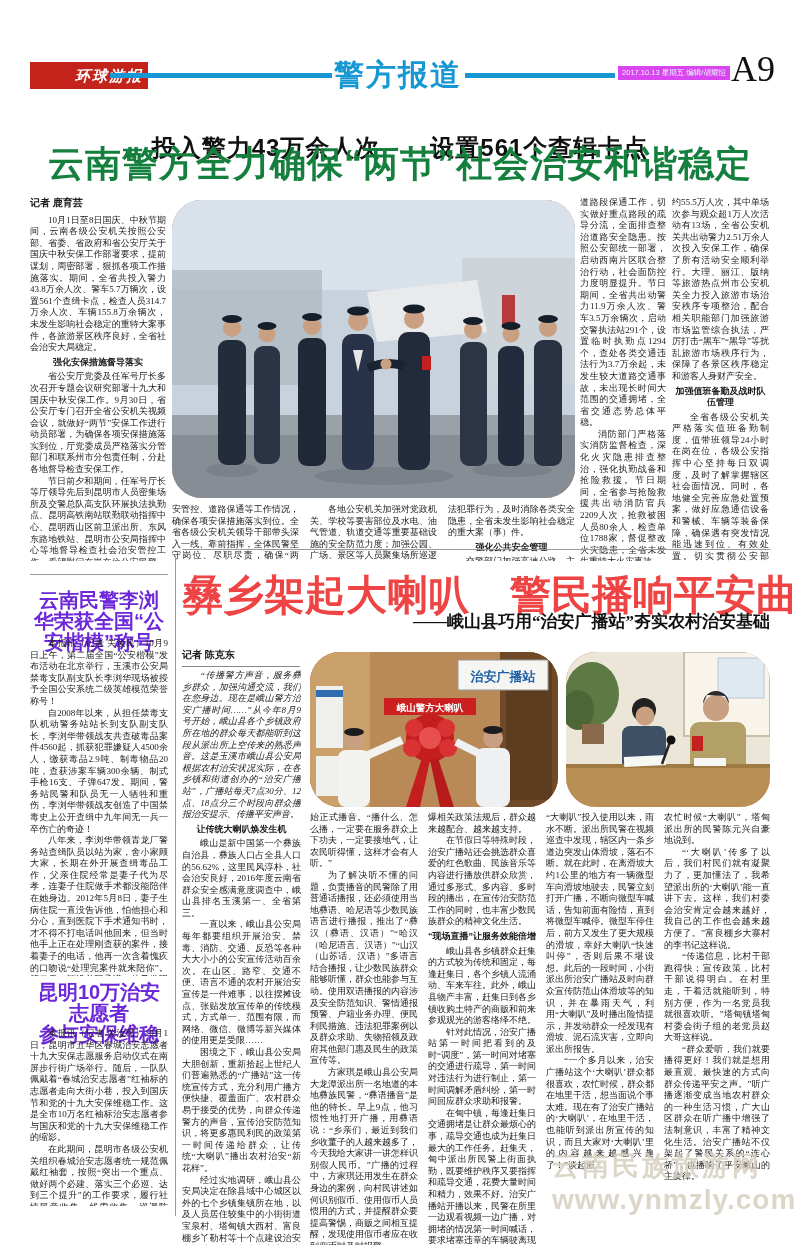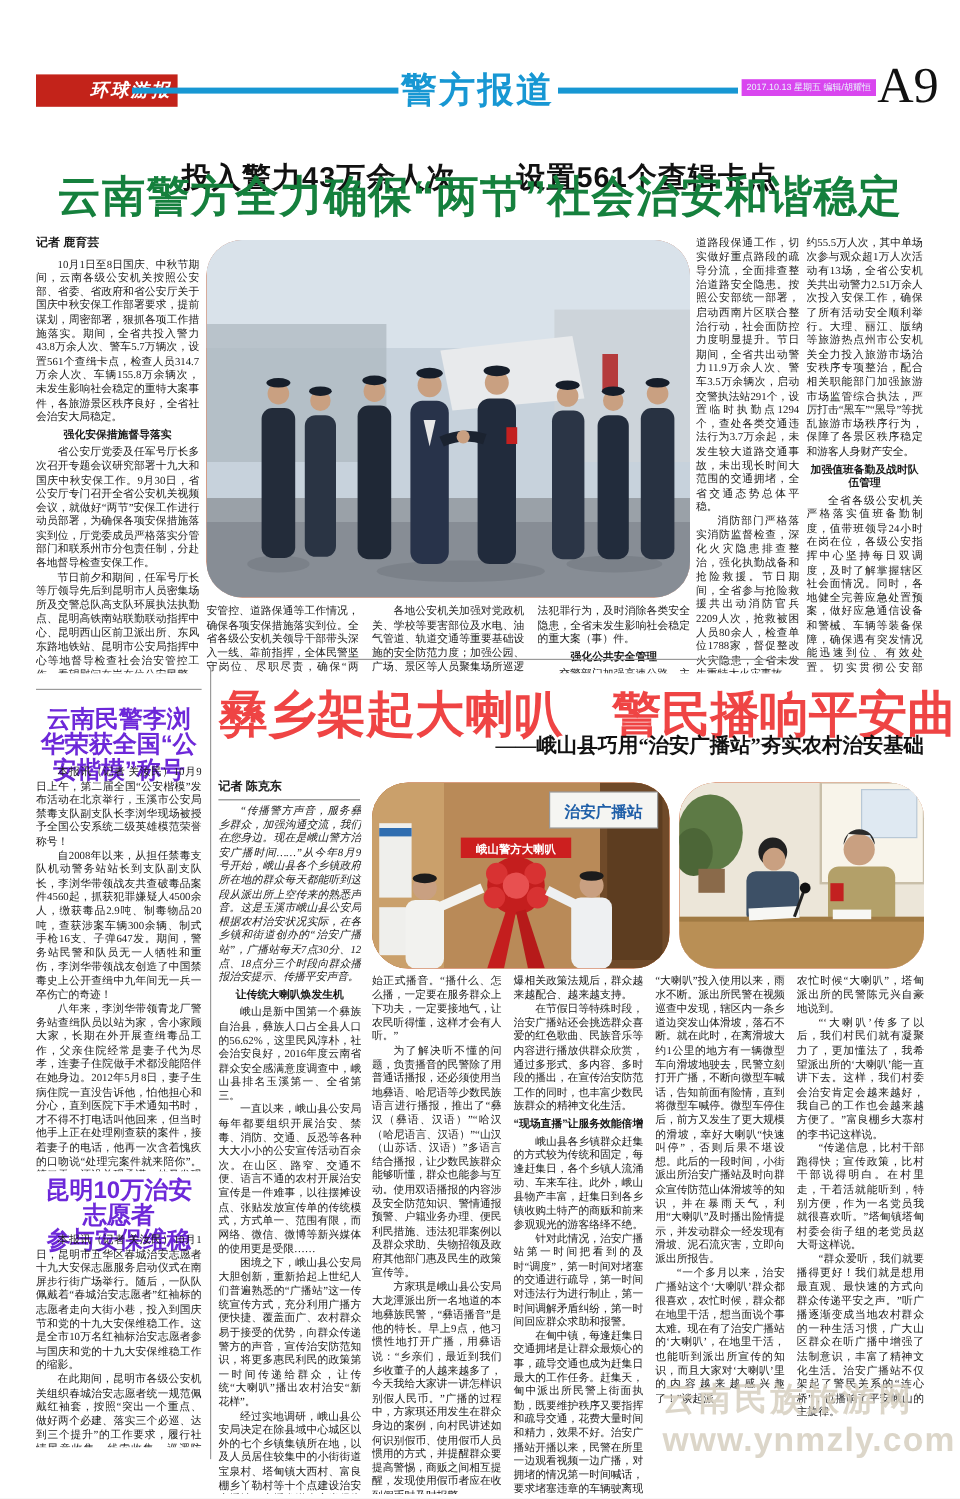--- a/index.html
+++ b/index.html
@@ -8,21 +8,21 @@
   .abs{position:absolute;}
   
   .masthead{left:30px;top:62px;width:78px;height:27px;background:#c3231a;color:#fff;
     font-family:"Liberation Sans",sans-serif;font-weight:bold;font-size:15px;line-height:27px;
     text-align:center;letter-spacing:2px;font-style:italic;padding-left:40px;}
   .hbar{background:#1797d3;height:5px;}
   .section-title{left:333px;top:55px;width:130px;text-align:center;color:#1797d3;
     font-family:"Liberation Sans",sans-serif;font-weight:bold;font-size:30px;letter-spacing:2px;}
   .datebox{left:618px;top:66px;width:112px;height:14px;background:#d946ef;color:#eaf6fd;
     font-family:"Liberation Sans",sans-serif;font-size:7.5px;line-height:14px;text-align:center;}
-  .pageno{left:731px;top:48px;width:60px;font-family:"Liberation Serif",serif;font-size:42px;color:#111;}
+  .pageno{left:731px;top:48px;width:60px;font-family:"Liberation Serif",serif;font-size:36px;color:#111;}
   
   .kicker{left:30px;top:132px;width:740px;text-align:center;font-weight:bold;font-size:24px;
     font-family:"Liberation Sans",sans-serif;letter-spacing:1px;color:#111;}
   .main-headline{left:30px;top:140px;width:740px;text-align:center;font-weight:bold;font-size:36px;
     font-family:"Liberation Sans",sans-serif;color:#15803d;letter-spacing:1px;white-space:nowrap;}
   .byline{font-family:"Liberation Sans",sans-serif;font-weight:bold;font-size:10px;margin:0 0 6px 0;}
   .bodycol{font-size:9px;line-height:11.6px;text-align:justify;overflow:hidden;}
   .bodycol p{margin:0;text-indent:2em;}
   .subhead{font-weight:bold;text-align:center;text-indent:0 !important;
     font-family:"Liberation Sans",sans-serif;margin:3px 0 !important;}

